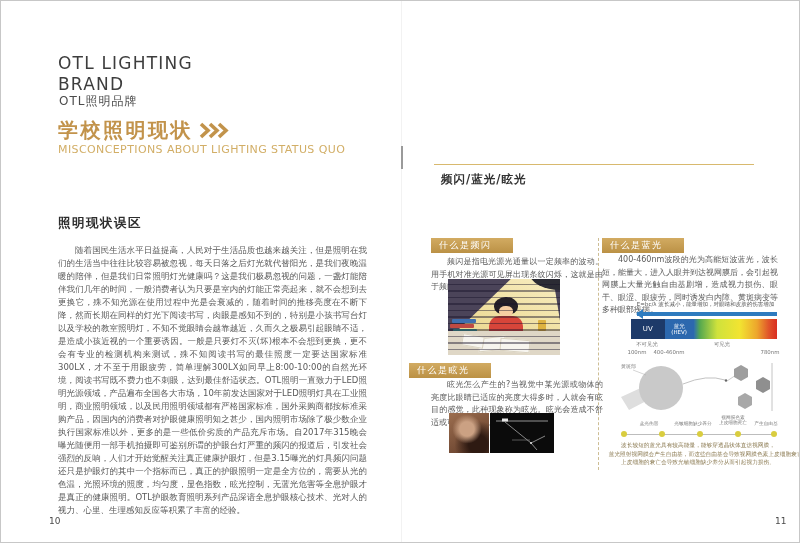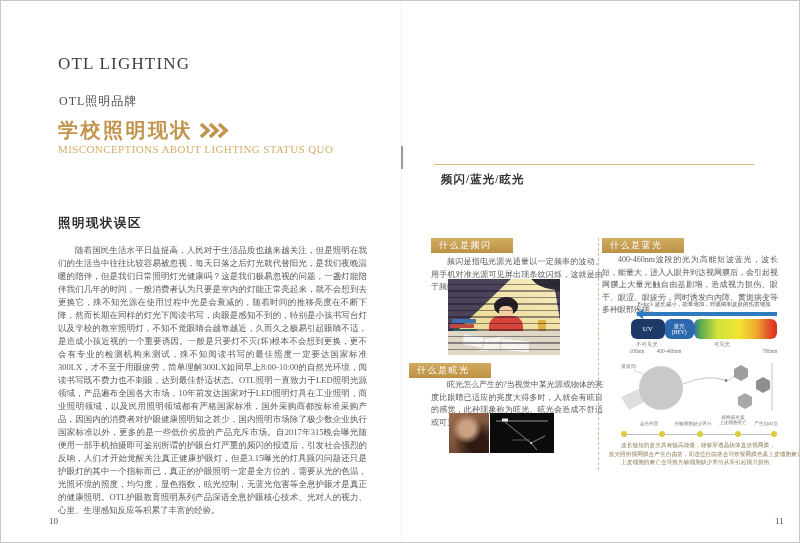--- a/index.html
+++ b/index.html
@@ -1,17 +1,17 @@
 <!DOCTYPE html>
 <html><head>
 <meta charset="utf-8">
 <style>
   html,body{margin:0;padding:0;background:#e9e9e9;font-family:"DejaVu Sans",sans-serif;}
   #canvas{position:relative;width:798px;height:541px;background:#ffffff;border:1px solid #c7c7c7;overflow:hidden;}
-  .abs{position:absolute;font-family:Liberation Serif, serif;}
+  .abs{position:absolute;}
 
   
   .brand-title{left:57px;top:52px;font-size:17px;line-height:21px;color:#3d3d3d;letter-spacing:1.2px;}
   .brand-sub{left:58px;top:92px;font-size:12px;color:#4b4b4b;letter-spacing:1px;}
   .main-title{left:57px;top:116px;font-size:20px;font-weight:bold;color:#c2934b;letter-spacing:2.5px;white-space:nowrap;}
   .main-title svg{vertical-align:-2px;margin-left:6px;}
   .main-sub{left:57px;top:142px;font-size:11px;color:#d2ae66;letter-spacing:0.4px;}
   .section-title{left:57px;top:214px;font-size:12.5px;font-weight:bold;color:#2d2d2d;letter-spacing:1.5px;}
   .body-text{left:57px;top:243px;width:309px;font-size:8.5px;line-height:13px;color:#595959;text-align:justify;text-indent:2em;}
 
@@ -61,21 +61,21 @@
                    radial-gradient(circle at 72% 78%,#2e1a12 0 22%,rgba(0,0,0,0) 55%),
                    linear-gradient(150deg,#9c6e4f,#5f3a28);}
   .glare-diagram{left:489px;top:412px;width:64px;height:40px;background:#0b0b0b;}
 
   
   .spectrum{left:630px;top:299px;width:146px;}
   .spec-caption{font-size:6px;color:#555;text-align:center;letter-spacing:0;transform:scale(0.92);transform-origin:center;white-space:nowrap;}
   .spec-arrow{position:relative;height:4px;background:#2e7bbf;margin:3px 0 3px 6px;}
   .spec-arrow::before{content:"";position:absolute;left:-6px;top:-3px;border:5px solid transparent;border-right:7px solid #2e7bbf;}
   .spec-bar{display:flex;height:20px;}
-  .seg{display:flex;align-items:center;justify-content:center;color:#fff;border-radius:6px;}
+  .seg{display:flex;align-items:center;justify-content:center;color:#fff;}
   .seg-uv{width:23%;background:#1d3a69;font-size:7px;}
   .seg-hev{width:20%;background:#2c68ae;font-size:5.5px;text-align:center;line-height:6px;flex-direction:column;}
   .seg-vis{flex:1;background:linear-gradient(90deg,#2f6fae 0%,#55a84f 7%,#cfe23c 28%,#f2e431 55%,#eda52c 76%,#e0542a 90%,#d92e21 100%);}
   .spec-zones{position:relative;height:9px;font-size:6px;color:#777;}
   .spec-wl{position:relative;height:9px;font-size:6px;color:#777;}
   .zc{position:absolute;transform:translateX(-50%) scale(0.9);white-space:nowrap;}
 
   .eye-svg{left:618px;top:360px;}
   .timeline{left:618px;top:416px;width:160px;height:22px;}
   .tl-line{position:absolute;left:4px;right:4px;top:17px;height:1px;background:#bdbdbd;}
@@ -85,20 +85,21 @@
   .blue-caption{left:603px;top:440px;width:188px;text-align:center;font-size:6px;line-height:8.6px;color:#8a7950;}
   .blue-caption div{transform:scale(0.95);transform-origin:center;white-space:nowrap;}
 </style>
 </head>
 <body>
 
 <div id="canvas">
 
   <div class="abs brand-title">
     <div>OTL LIGHTING</div>
+    <div>BRAND</div>
   </div>
   <div class="abs brand-sub">OTL照明品牌</div>
 
   <div class="abs main-title">
     <span>学校照明现状</span><svg width="30" height="17" viewBox="0 0 30 17">
         <polyline points="2,2 9,8.5 2,15" fill="none" stroke="#c2934b" stroke-width="3.6"></polyline>
         <polyline points="11,2 18,8.5 11,15" fill="none" stroke="#c2934b" stroke-width="3.6"></polyline>
         <polyline points="20,2 27,8.5 20,15" fill="none" stroke="#c2934b" stroke-width="3.6"></polyline>
       </svg>
   </div>

